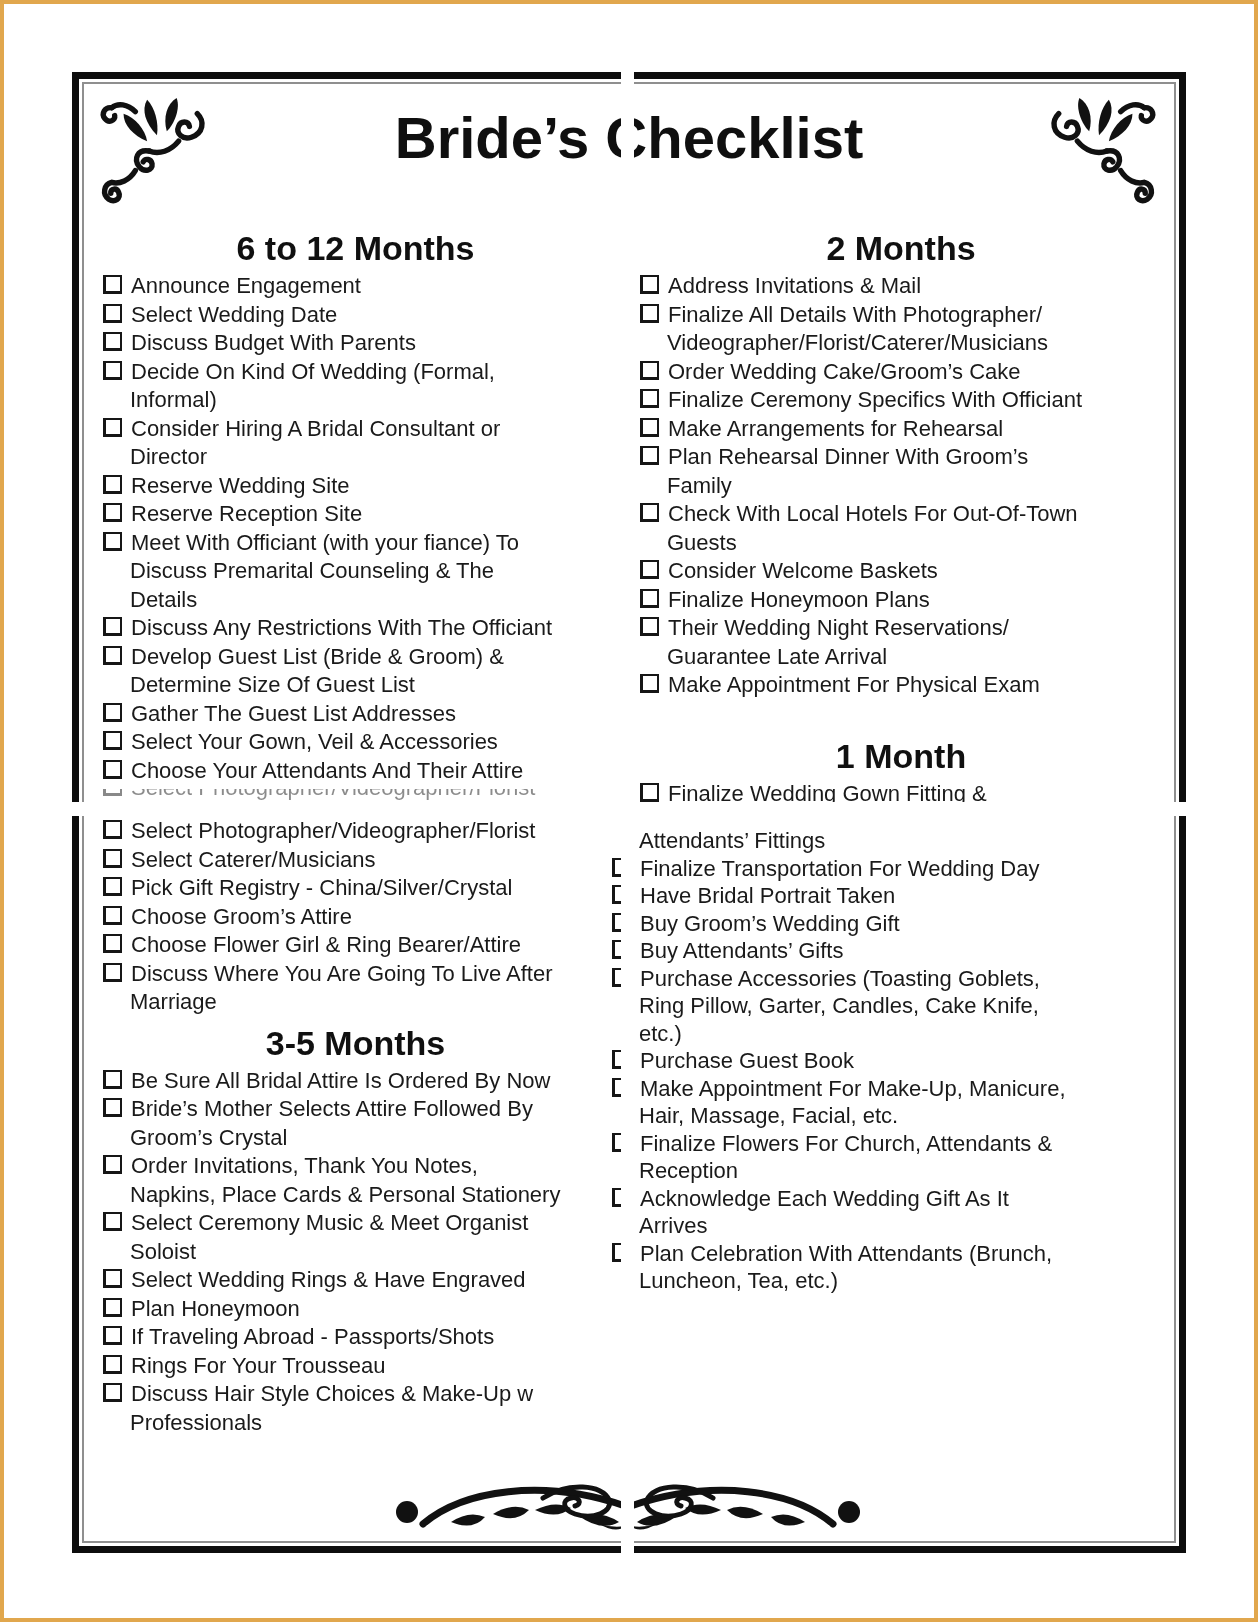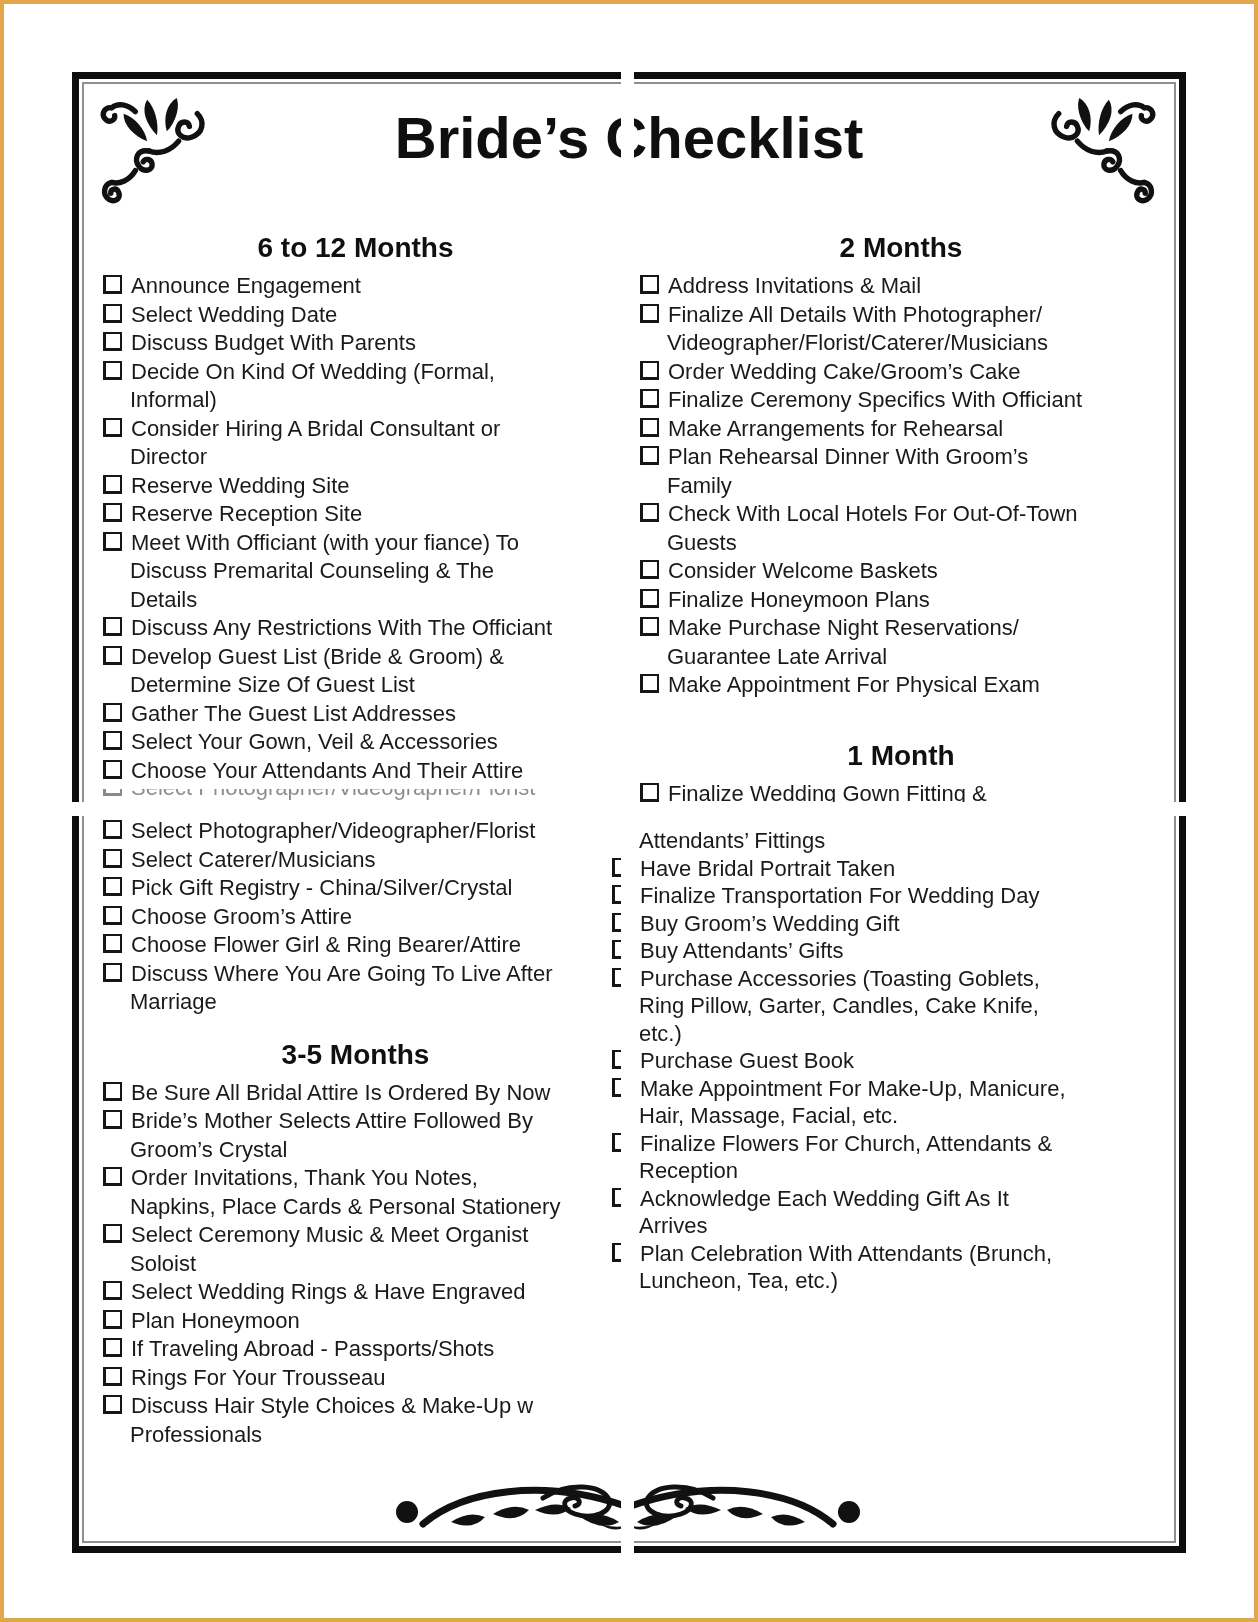--- a/index.html
+++ b/index.html
@@ -15,23 +15,23 @@
     font-size:58px;font-weight:700;color:#0f0f0f;letter-spacing:0px;
   }
   .corner{position:absolute;width:118px;height:118px;}
   .corner.tl{left:96px;top:92px;}
   .corner.tr{left:1042px;top:92px;transform:scaleX(-1);}
   .quad{position:absolute;color:#1a1a1a;font-size:22px;}
   #q-tl{left:103px;top:230px;width:505px;}
   #q-tr{left:640px;top:230px;width:522px;}
   #q-bl{left:103px;top:817px;width:505px;}
   #q-br{left:612px;top:827px;width:522px;}
-  .sec-header{text-align:center;font-size:28px;font-weight:700;color:#101010;line-height:36px;margin:0 0 6px 0;}
+  .sec-header{text-align:center;font-size:34px;font-weight:700;color:#101010;line-height:36px;margin:0 0 6px 0;}
   .sec-header.later{margin-top:38px;}
-  #q-bl .sec-header{margin-top:20px;}
+  #q-bl .sec-header{margin-top:8px;}
   .line{line-height:28.5px;white-space:nowrap;}
   #q-br .line{line-height:27.5px;}
   .line.cont{padding-left:27px;}
   .box{
     display:inline-block;width:14px;height:14px;box-sizing:content-box;
     border:2px solid #161616;border-left-width:3px;border-bottom-width:3px;
     margin-right:9px;vertical-align:-1px;background:#fff;
   }
   .ghost{height:12px;overflow:hidden;opacity:.5;margin-top:4px;filter:grayscale(1);}
   .ghost .ghost-shift{margin-top:-15px;}
@@ -162,21 +162,21 @@
         <div class="line first"><span class="box"></span><span>Check With Local Hotels For Out-Of-Town</span></div>
         <div class="line cont"><span>Guests</span></div>
       </div>
       <div class="item">
         <div class="line first"><span class="box"></span><span>Consider Welcome Baskets</span></div>
       </div>
       <div class="item">
         <div class="line first"><span class="box"></span><span>Finalize Honeymoon Plans</span></div>
       </div>
       <div class="item">
-        <div class="line first"><span class="box"></span><span>Make Purchase Night Reservations/</span></div>
+        <div class="line first"><span class="box"></span><span>Their Wedding Night Reservations/</span></div>
         <div class="line cont"><span>Guarantee Late Arrival</span></div>
       </div>
       <div class="item">
         <div class="line first"><span class="box"></span><span>Make Appointment For Physical Exam</span></div>
       </div>
       <div class="sec-header later">1 Month</div>
       <div class="item">
         <div class="line first"><span class="box"></span><span>Finalize Wedding Gown Fitting &amp;</span></div>
       </div>
     </div>
@@ -231,24 +231,24 @@
       <div class="item">
         <div class="line first"><span class="box"></span><span>Discuss Hair Style Choices &amp; Make-Up w</span></div>
         <div class="line cont"><span>Professionals</span></div>
       </div>
     </div>
   <div class="quad" id="q-br">
       <div class="item">
         <div class="line cont"><span>Attendants’ Fittings</span></div>
       </div>
       <div class="item">
+        <div class="line first"><span class="box"></span><span>Finalize Transportation For Wedding Day</span></div>
+      </div>
+      <div class="item">
         <div class="line first"><span class="box"></span><span>Have Bridal Portrait Taken</span></div>
-      </div>
-      <div class="item">
-        <div class="line first"><span class="box"></span><span>Finalize Transportation For Wedding Day</span></div>
       </div>
       <div class="item">
         <div class="line first"><span class="box"></span><span>Buy Groom’s Wedding Gift</span></div>
       </div>
       <div class="item">
         <div class="line first"><span class="box"></span><span>Buy Attendants’ Gifts</span></div>
       </div>
       <div class="item">
         <div class="line first"><span class="box"></span><span>Purchase Accessories (Toasting Goblets,</span></div>
         <div class="line cont"><span>Ring Pillow, Garter, Candles, Cake Knife,</span></div>

